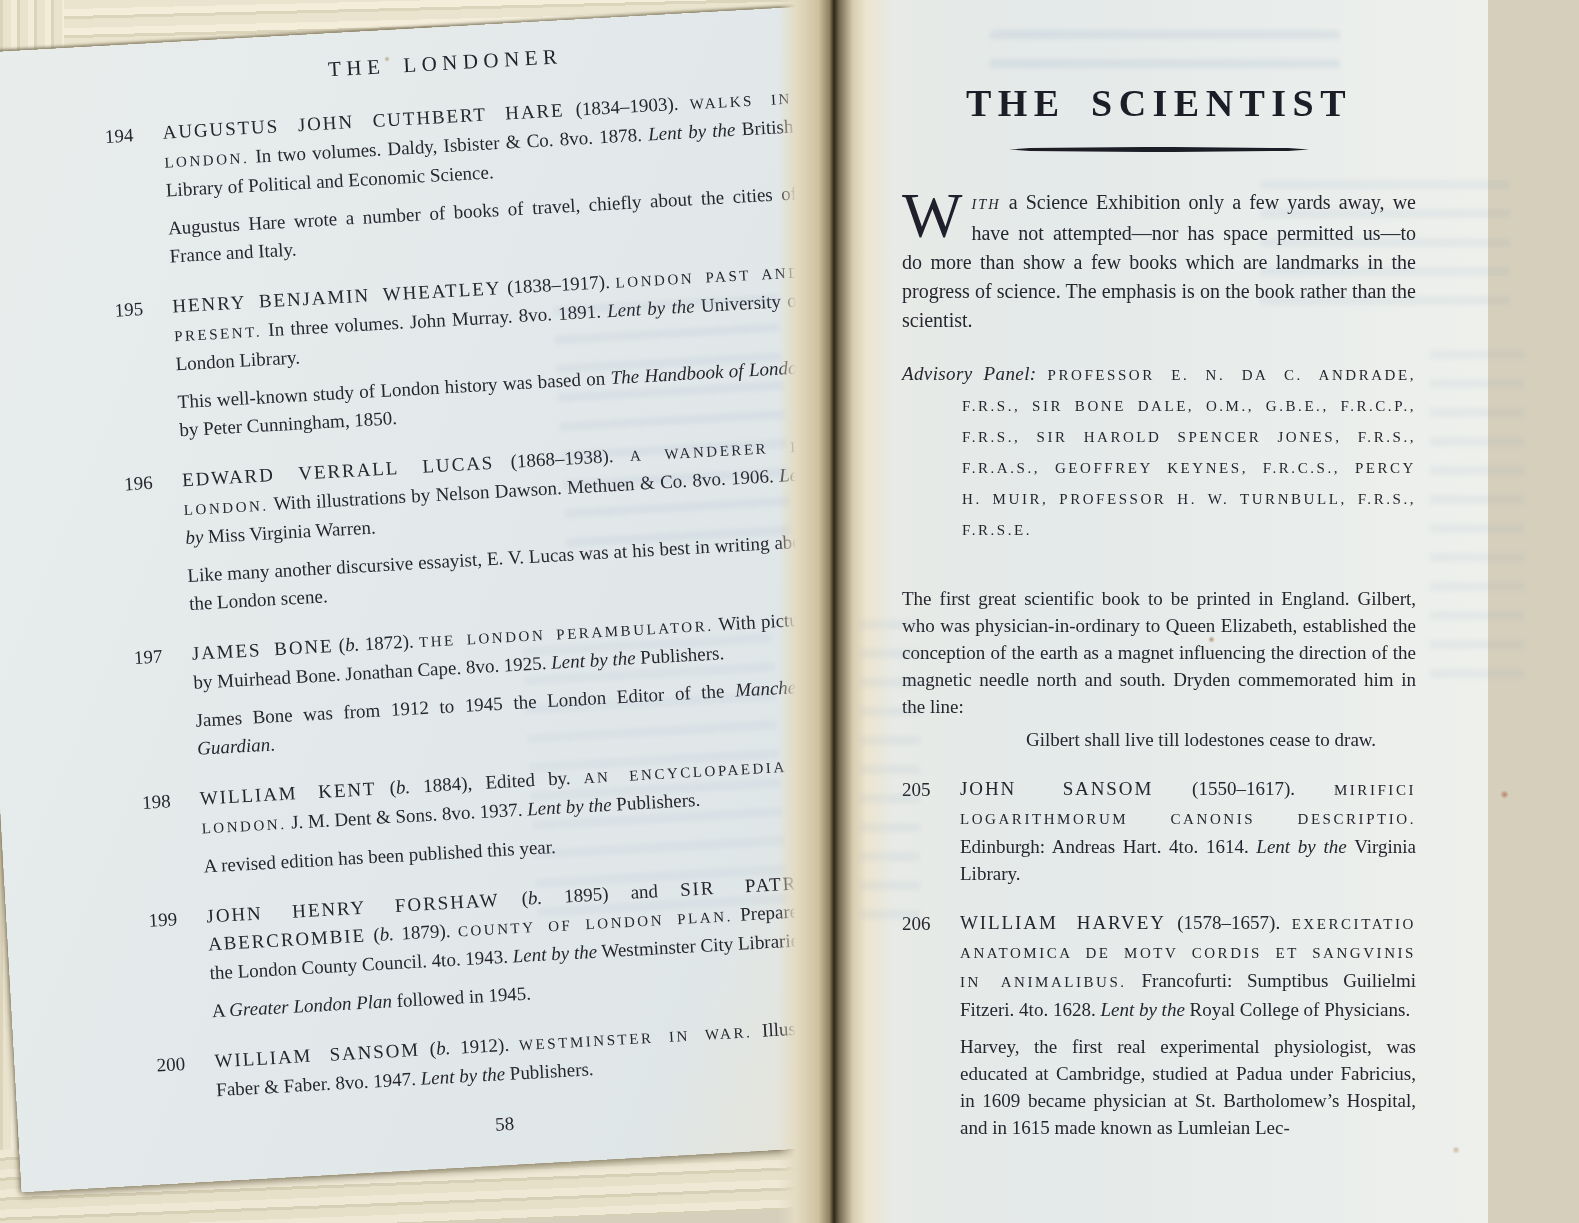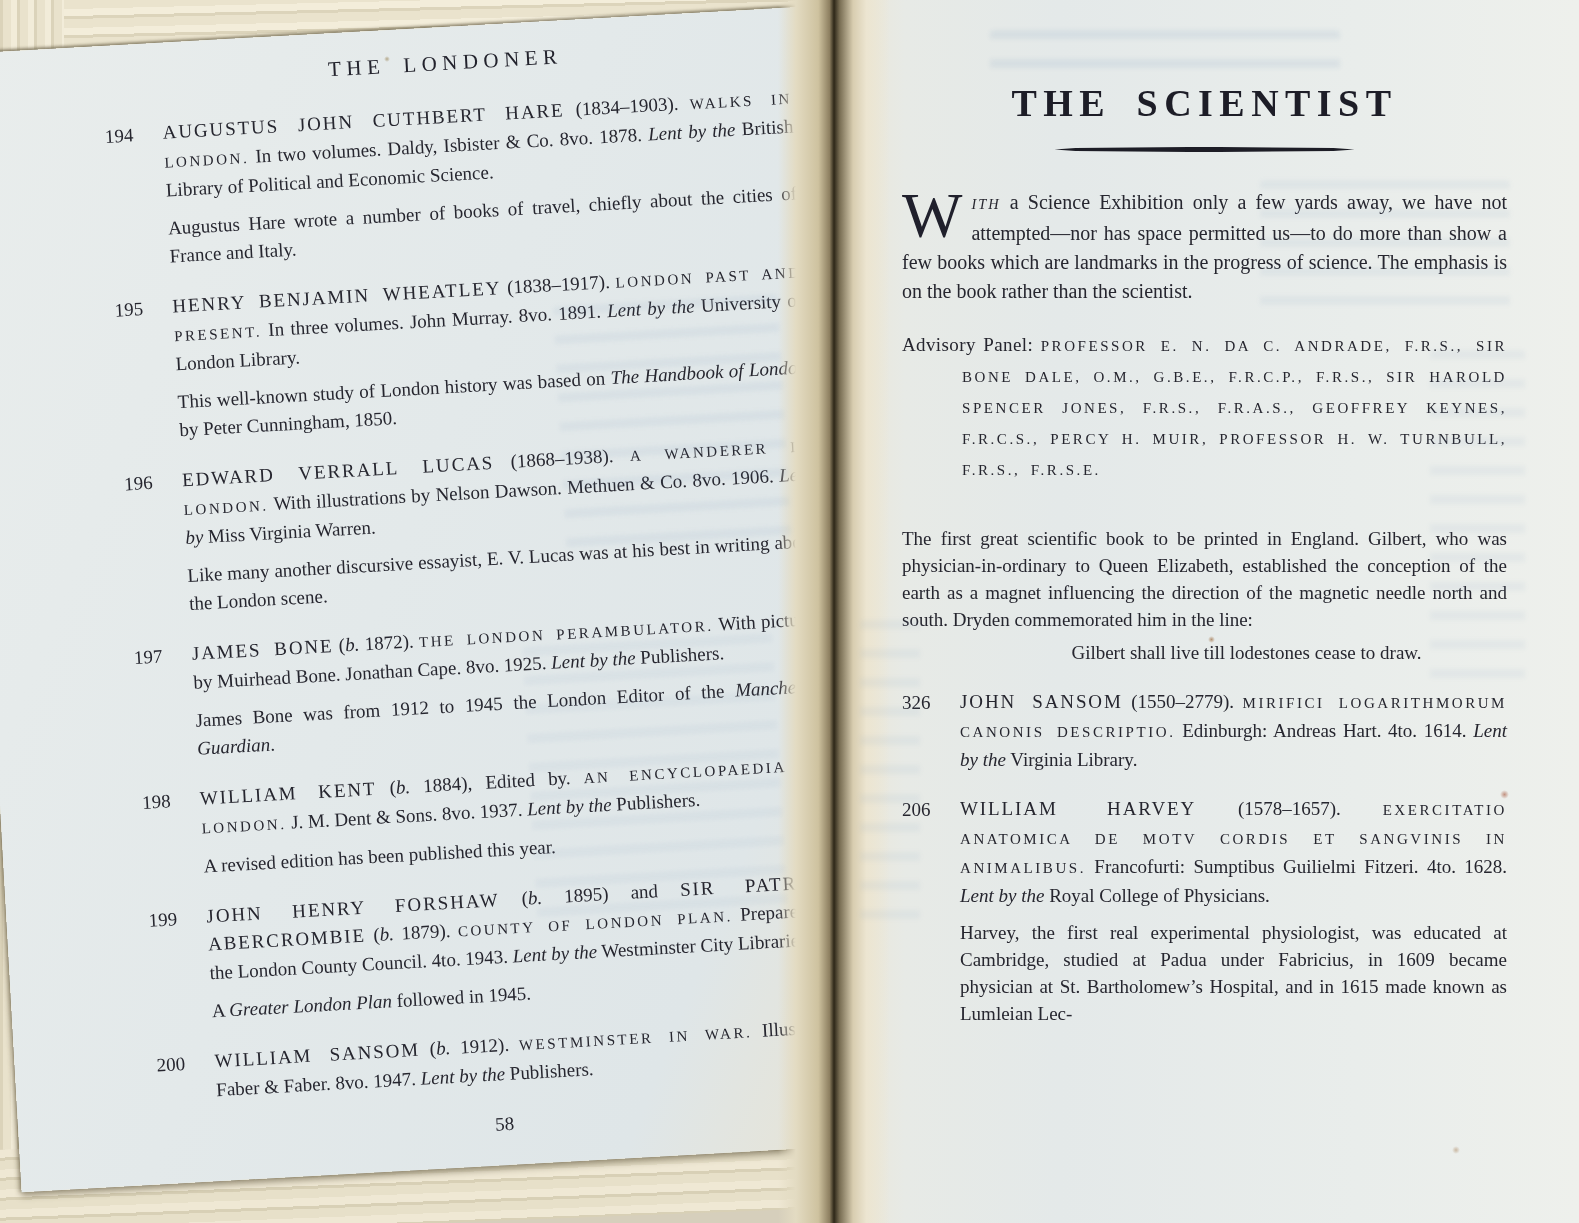--- a/index.html
+++ b/index.html
@@ -28,21 +28,21 @@
   .page{position:absolute; box-sizing:border-box;}
   .page-left{
     left:-42px; top:54px; width:922px; height:1140px;
     padding:22px 92px 0 142px;
     background:linear-gradient(115deg,#e9edec 0%,#e3e9ea 45%,#dfe6e8 78%,#e8e3d2 96%);
     transform:rotate(-3.2deg); transform-origin:top left;
     box-shadow:0 -2px 3px rgba(90,80,55,.55), -3px 0 4px rgba(120,110,80,.35), 0 4px 6px rgba(90,80,55,.5);
     font-size:19px; line-height:28px;
   }
   .page-right{
-    left:838px; top:0; width:741px; height:1223px;
+    left:838px; top:0; width:650px; height:1223px;
     padding:90px 72px 0 64px;
     background:linear-gradient(90deg,#ece6d3 0%,#e7eae6 9%,#e4e9e9 30%,#e9edeb 70%,#eef0ec 100%);
     font-size:19px; line-height:27px;
   }
   
   .gutter{
     position:absolute; left:778px; top:0; width:112px; height:1223px; pointer-events:none;
     background:linear-gradient(90deg,
       rgba(226,220,200,0) 0%, #e3dbc2 16%, #cec29f 36%, #8d7f60 46%,
       #2d2718 50%, #776c52 55%, #d8cdb0 67%, #ece5d1 79%, rgba(231,235,233,0) 100%);
@@ -73,21 +73,21 @@
   .t-name{letter-spacing:.10em; word-spacing:.30em;}
   .t-sc{font-size:.79em; letter-spacing:.17em; word-spacing:.28em;}
   .t-sc2{font-size:.72em; letter-spacing:.14em;font-style:italic;}
   
   .intro{font-size:20px; line-height:29px; text-align:justify; margin:0 0 24px 0;}
   .dropcap{float:left; font-size:64px; line-height:50px; padding:3px 9px 0 0; color:#20202c;}
   .advisory{
     font-size:19px; line-height:30px; text-align:justify;
     padding-left:60px; text-indent:-60px; margin:0 0 30px 0;
   }
-  .advisory .label{letter-spacing:.02em;}
+  .advisory .label{font-style:italic; letter-spacing:.02em;}
   
   .page-num{text-align:center; font-size:19px; margin-top:26px;}
   .page-left .page-num{margin-top:22px;}
   
   .ghost{
     position:absolute; pointer-events:none; filter:blur(2px); border-radius:4px;
     background:repeating-linear-gradient(180deg,rgba(120,152,184,.16) 0 9px,rgba(120,152,184,0) 9px 29px);
   }
   .stain{position:absolute; pointer-events:none; border-radius:50%;}
 </style>
@@ -161,23 +161,23 @@
     <p class="intro" id="intro"><span class="dropcap">W</span><span class="t-sc2">ITH</span><span class="t-n"> a Science Exhibition only a few yards away, we have not attempted—nor has space permitted us—to do more than show a few books which are landmarks in the progress of science. The emphasis is on the book rather than the scientist.</span></p>
     <p class="advisory" id="advisory"><span class="label">Advisory Panel: </span><span class="t-sc">PROFESSOR E. N. DA C. ANDRADE, F.R.S., SIR BONE DALE, O.M., G.B.E., F.R.C.P., F.R.S., SIR HAROLD SPENCER JONES, F.R.S., F.R.A.S., GEOFFREY KEYNES, F.R.C.S., PERCY H. MUIR, PROFESSOR H. W. TURNBULL, F.R.S., F.R.S.E.</span></p>
     <div id="right-entries">
         <div class="entry">
           <div class="entry-body">
             <p class="note"><span class="t-n">The first great scientific book to be printed in England. Gilbert, who was physician-in-ordinary to Queen Elizabeth, established the conception of the earth as a magnet influencing the direction of the magnetic needle north and south. Dryden commemorated him in the line:</span></p>
             <p class="note note-indent"><span class="t-n">Gilbert shall live till lodestones cease to draw.</span></p>
           </div>
         </div>
         <div class="entry">
-          <div class="entry-num">326</div>
-          <div class="entry-body">
-            <p class="entry-title"><span class="t-name">JOHN SANSOM</span><span class="t-n"> (1550–2779). </span><span class="t-sc">MIRIFICI LOGARITHMORUM CANONIS DESCRIPTIO.</span><span class="t-n"> Edinburgh: Andreas Hart. 4to. 1614. </span><span class="t-i">Lent by the</span><span class="t-n"> Virginia Library.</span></p>
+          <div class="entry-num">205</div>
+          <div class="entry-body">
+            <p class="entry-title"><span class="t-name">JOHN SANSOM</span><span class="t-n"> (1550–1617). </span><span class="t-sc">MIRIFICI LOGARITHMORUM CANONIS DESCRIPTIO.</span><span class="t-n"> Edinburgh: Andreas Hart. 4to. 1614. </span><span class="t-i">Lent by the</span><span class="t-n"> Virginia Library.</span></p>
           </div>
         </div>
         <div class="entry">
           <div class="entry-num">206</div>
           <div class="entry-body">
             <p class="entry-title"><span class="t-name">WILLIAM HARVEY</span><span class="t-n"> (1578–1657). </span><span class="t-sc">EXERCITATIO ANATOMICA DE MOTV CORDIS ET SANGVINIS IN ANIMALIBUS.</span><span class="t-n"> Francofurti: Sumptibus Guilielmi Fitzeri. 4to. 1628. </span><span class="t-i">Lent by the</span><span class="t-n"> Royal College of Physicians.</span></p>
             <p class="note"><span class="t-n">Harvey, the first real experimental physiologist, was educated at Cambridge, studied at Padua under Fabricius, in 1609 became physician at St. Bartholomew’s Hospital, and in 1615 made known as Lumleian Lec-</span></p>
           </div>
         </div>
       </div>

